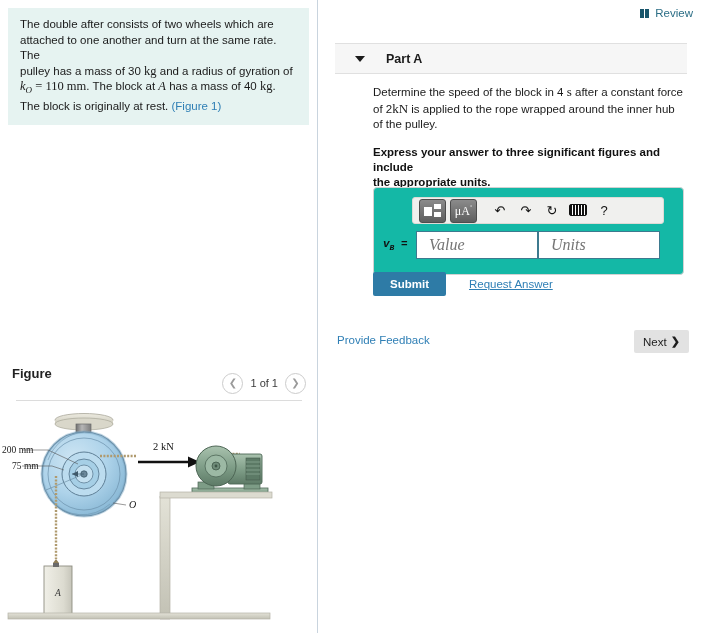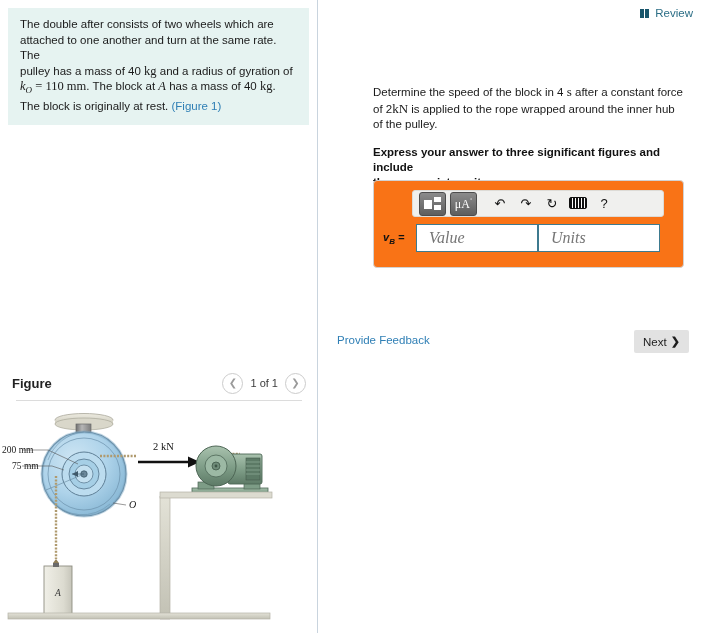--- a/index.html
+++ b/index.html
@@ -55,21 +55,20 @@
   
   #figure-header {
     position: absolute;
     left: 0; top: 366px;
     width: 318px;
     box-sizing: border-box;
     padding: 0 12px;
   }
   #figure-header-row {
     display: flex;
-    align-items: center;
     justify-content: space-between;
     height: 34px;
   }
   #figure-title {
     font-size: 13px;
     font-weight: bold;
     color: #222;
   }
   #figure-pager {
     display: flex;
@@ -181,26 +180,26 @@
     margin-top: 12px;
     font-weight: bold;
     line-height: 15px;
     font-size: 11.5px;
     color: #111;
   }
 
   
   #answer-box {
     position: absolute;
-    left: 54px; top: 180px;
+    left: 54px; top: 187px;
     width: 311px;
     height: 88px;
     border: 1px solid #d2d2d2;
     border-radius: 4px;
-    background: #f97316;
+    background: #14b8a6;
     box-sizing: border-box;
   }
   #answer-toolbar {
     position: absolute;
     left: 38px; top: 9px;
     width: 252px;
     height: 27px;
     background: #f0f0ee;
     border: 1px solid #dddbd6;
     border-radius: 3px;
@@ -256,21 +255,21 @@
   .kbd-icon {
     width: 16px; height: 10px;
     border: 1.5px solid #111;
     border-radius: 2px;
     background: repeating-linear-gradient(90deg,#111 0 1.5px,#fff 1.5px 3px);
     display: inline-block;
   }
   #vb-label {
     position: absolute;
     left: 9px; top: 50px;
-    font-family: Liberation Sans, sans-serif;
+    font-family: Liberation Mono, monospace;
     font-style: italic;
     font-weight: bold;
     font-size: 11px;
     color: #111;
   }
   #vb-label .sub { font-size: 8px; vertical-align: sub; }
   .ans-input {
     position: absolute;
     top: 43px;
     height: 28px;
@@ -347,21 +346,21 @@
   #next-button .chev { font-weight: bold; font-size: 11px; }
 </style>
 </head>
 <body>
 
 <div id="left-panel">
 
   <div id="problem-statement">
     <span>The double after consists of two wheels which are</span><br>
     <span>attached to one another and turn at the same rate. The</span><br>
-    <span>pulley has a mass of 40</span>
+    <span>pulley has a mass of 30</span>
     <span class="mathunit">kg</span>
     <span>and a radius of gyration of</span><br>
     <span class="mathvar">k</span><span class="mathvar sub">O</span>
     <span class="mathunit">= 110 mm</span><span>. The block at</span>
     <span class="mathvar">A</span>
     <span>has a mass of 40</span>
     <span class="mathunit">kg</span><span>.</span><br>
     <span>The block is originally at rest.</span>
     <span class="figlink">(Figure 1)</span>
   </div>
@@ -485,20 +484,24 @@
 <div id="right-panel">
 
   <div id="review-row">
     <span class="book-icon">
         <i></i>
         <i></i>
       </span>
     <span id="review-label">Review</span>
   </div>
 
+  <div id="part-a-header">
+    <div id="part-a-caret"></div>
+    <div id="part-a-title">Part A</div>
+  </div>
 
   <div id="question-body">
     <div id="question-text">
       <span>Determine the speed of the block in 4</span>
       <span class="mathunit">s</span>
       <span>after a constant force of</span>
       <span>2</span><span class="mathunit">kN</span>
       <span>is applied to the rope wrapped around the inner hub of the</span>
       <span>pulley.</span>
     </div>
@@ -525,20 +528,24 @@
       <div class="tool-icon">?</div>
     </div>
     <div id="vb-label">
       <span>v</span><span class="sub">B</span>
       <span>=</span>
     </div>
     <input id="value-input" class="ans-input" type="text" placeholder="Value" style="">
     <input id="units-input" class="ans-input" type="text" placeholder="Units" style="">
   </div>
 
+  <div id="submit-row">
+    <button id="submit-button">Submit</button>
+    <span id="request-answer-link">Request Answer</span>
+  </div>
 
   <div id="footer-row">
     <span id="provide-feedback-link">Provide Feedback</span>
     <button id="next-button">
       <span>Next</span>
       <span class="chev">❯</span>
     </button>
   </div>
 </div>
 

